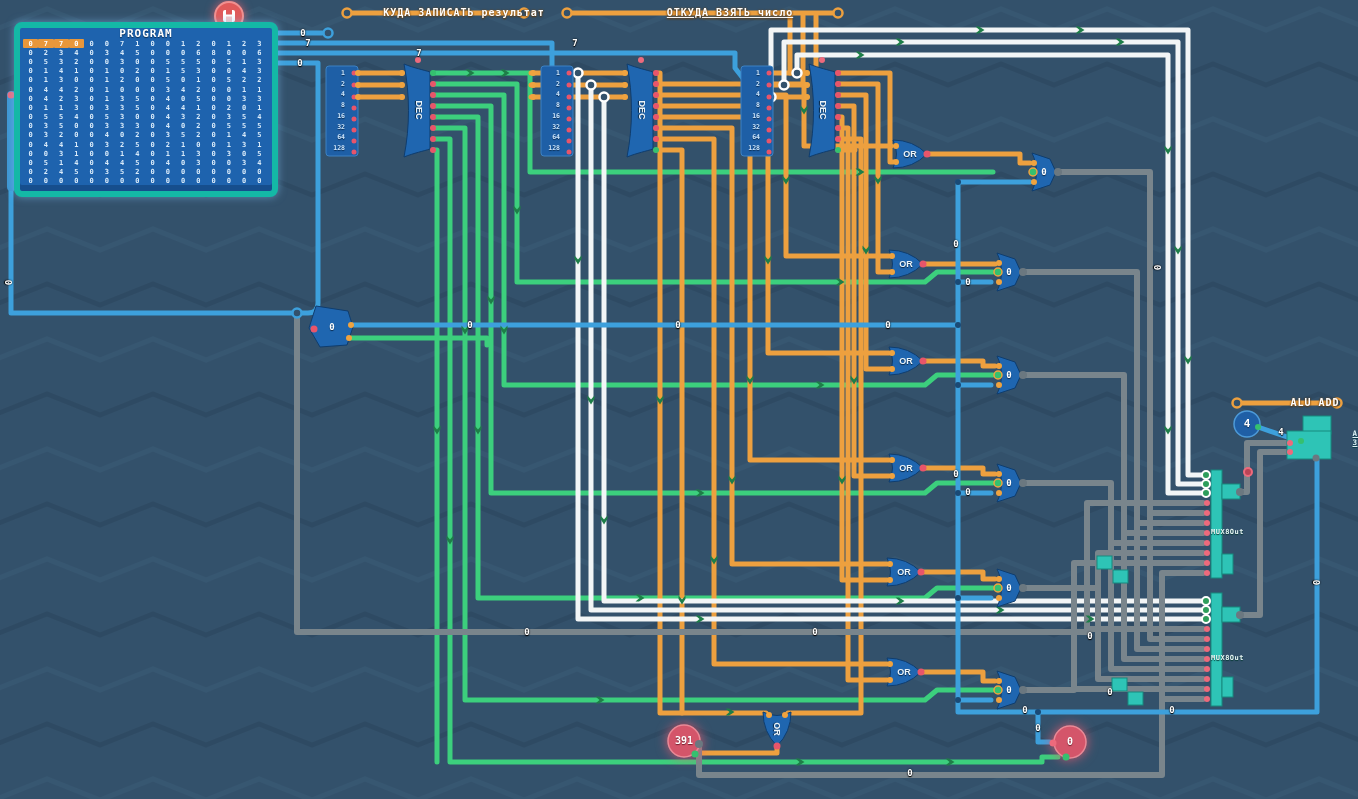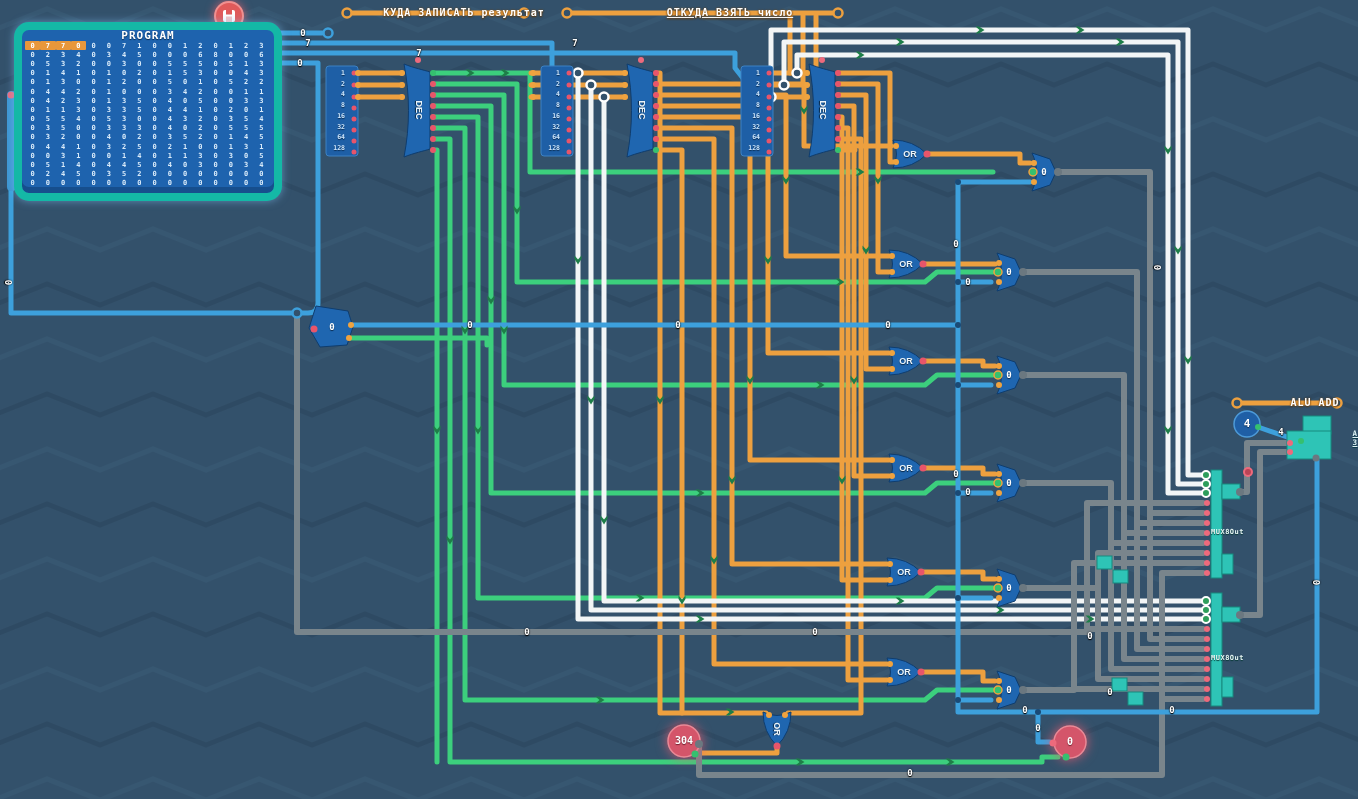--- a/index.html
+++ b/index.html
@@ -9,21 +9,21 @@
   .ovl{position:absolute;z-index:3;}
   .wlabel{position:absolute;z-index:4;color:#fff;font:bold 9px "DejaVu Sans Mono",monospace;
           transform:translate(-50%,-55%);text-shadow:0 0 2px #000,0 1px 1px #000;pointer-events:none;}
   .wlabel.rot{transform:translate(-50%,-55%) rotate(90deg);}
   .buslabel{color:#fff;font:bold 10px "DejaVu Sans Mono",monospace;transform:translate(-50%,-55%);
             text-shadow:0 1px 2px #5b3305,0 0 2px #7a4a10;white-space:nowrap;letter-spacing:1px;margin-left:28px;}
   .comp-label{color:#eaf4fb;font:bold 9px "Liberation Sans",sans-serif;transform:translate(-50%,-50%);
               text-shadow:0 1px 1px #07243f;white-space:nowrap;}
   .rot90{transform:translate(-50%,-50%) rotate(90deg);}
   #program-box{left:14px;top:22px;width:252px;height:163px;background:#1e63ae;
-               border:8px solid #14b8a6;border-radius:15px;box-shadow:0 0 9px rgba(130,195,245,.55), inset 0 -6px 0 rgba(10,40,80,.35);}
+               border:6px solid #14b8a6;border-radius:8px;box-shadow:0 0 9px rgba(130,195,245,.55), inset 0 -6px 0 rgba(10,40,80,.35);}
   #program-title{position:absolute;left:50%;top:-1px;transform:translateX(-50%);
                  color:#fff;font:bold 11px "DejaVu Sans Mono",monospace;letter-spacing:1px;text-shadow:0 1px 1px #0a2d52;}
   #program-grid{position:absolute;left:3px;top:11px;width:244px;height:147px;display:grid;
                 grid-template-columns:repeat(16,1fr);grid-template-rows:repeat(16,1fr);}
   .pcell{color:#d9ebfa;font:bold 7px "DejaVu Sans Mono",monospace;display:flex;align-items:center;justify-content:center;}
   .pcell.hl{background:#e8973b;color:#fff;border-radius:1px;}
   .dec-pins{position:absolute;width:26px;height:90px;z-index:3;}
   .dpin{position:absolute;right:7px;margin-top:-4px;color:#cfe8ff;font:bold 6.5px "DejaVu Sans Mono",monospace;
         line-height:8px;text-shadow:0 1px 1px #0a2d52;}
   .mux-label{color:#e8f6f4;font:bold 7px "DejaVu Sans Mono",monospace;transform:translate(0,-50%);
@@ -817,21 +817,21 @@
 <div class="ovl regval" style="left:1009px;top:483px;">0</div>
 <div class="ovl regval" style="left:1009px;top:588px;">0</div>
 <div class="ovl regval" style="left:1009px;top:690px;">0</div>
 <div class="ovl regval" style="left:332px;top:327px;">0</div>
 
 <div class="ovl mux-label" style="left:1211px;top:532px;">MUX8Out</div>
 <div class="ovl mux-label" style="left:1211px;top:658px;">MUX8Out</div>
 <div class="ovl alulabel" style="left:1360px;top:438px;text-decoration:underline;">ALU 3</div>
 <div class="ovl const4" style="left:1247px;top:424px;">4</div>
 
-<div class="ovl disp-label" style="left:684px;top:741px;">304</div>
+<div class="ovl disp-label" style="left:684px;top:741px;">391</div>
 <div class="ovl disp-label" style="left:1070px;top:742px;">0</div>
 
 <div id="labels-layer">
       <div class="wlabel" style="left: 303px; top: 33px;">0</div>
       <div class="wlabel" style="left: 308px; top: 43px;">7</div>
       <div class="wlabel" style="left: 575px; top: 43px;">7</div>
       <div class="wlabel" style="left: 419px; top: 53px;">7</div>
       <div class="wlabel" style="left: 300px; top: 63px;">0</div>
       <div class="wlabel rot" style="left: 8px; top: 283px;">0</div>
       <div class="wlabel" style="left: 470px; top: 325px;">0</div>

